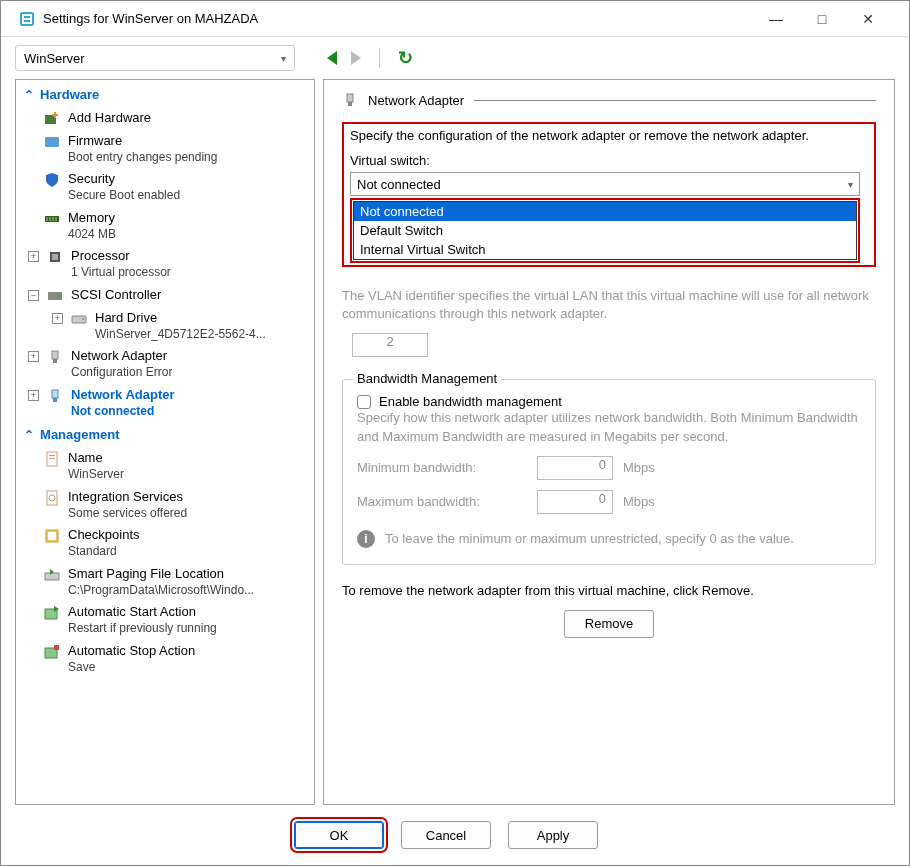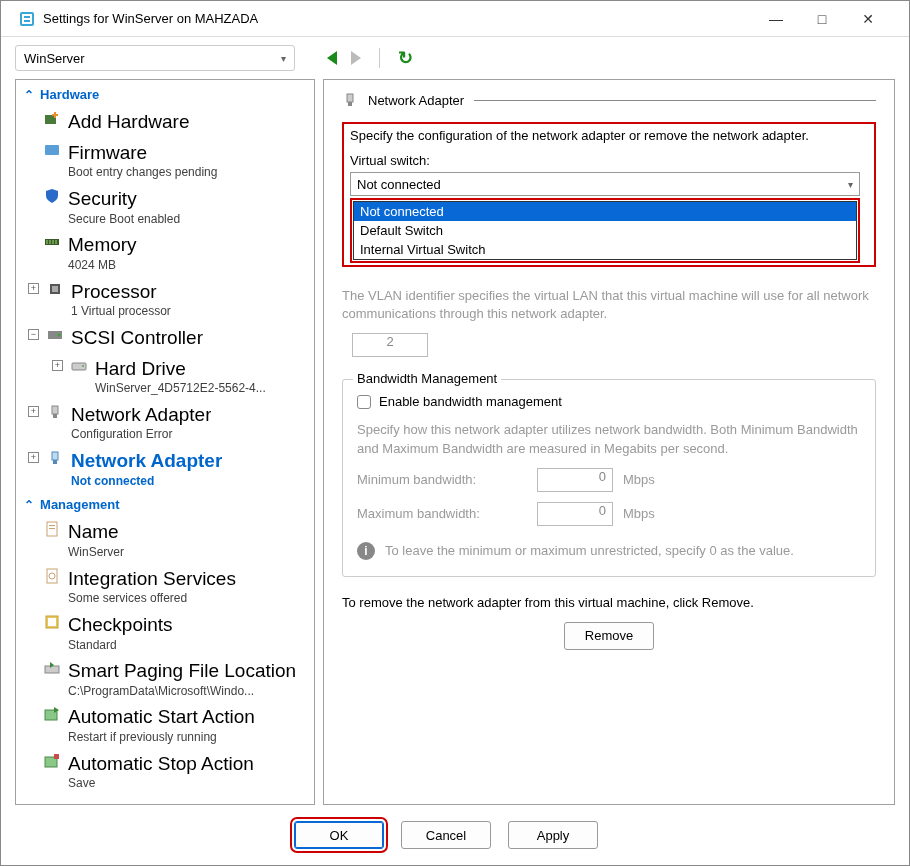--- a/index.html
+++ b/index.html
@@ -23,21 +23,21 @@
     .sidebar{width:300px;border:1px solid #a0a0a0;background:#fff;overflow-y:auto;padding:2px 0}
     .cat{display:flex;align-items:center;padding:5px 8px;font-weight:bold;font-size:13px;color:#0066cc;gap:6px}
     .cathat{color:#0066cc;font-size:12px}
     .item{display:flex;padding:3px 4px 3px 28px;gap:8px;align-items:flex-start;line-height:1.3}
     .item.child{padding-left:52px}
     .item.sel .item-label{color:#0066cc;font-weight:bold}
     .item.sel .item-sub{color:#0066cc;font-weight:bold}
     .tree-toggle{width:11px;height:11px;border:1px solid #888;font-size:9px;line-height:9px;text-align:center;flex-shrink:0;margin-top:3px;color:#555;background:#fff}
     .item-icon{width:16px;height:16px;flex-shrink:0;margin-top:1px}
     .item-text{display:flex;flex-direction:column;min-width:0}
-    .item-label{font-size:19px;color:#000;white-space:nowrap;overflow:hidden;text-overflow:ellipsis}
+    .item-label{font-size:13px;color:#000;white-space:nowrap;overflow:hidden;text-overflow:ellipsis}
     .item-sub{font-size:12px;color:#404040;white-space:nowrap;overflow:hidden;text-overflow:ellipsis;max-width:200px}
     .main{flex:1;border:1px solid #a0a0a0;background:#fff;padding:12px 18px;overflow-y:auto;display:flex;flex-direction:column;position:relative}
     .panel-title{display:flex;align-items:center;gap:10px;margin-bottom:14px}
     .panel-title-text{font-size:13px}
     .panel-title-line{flex:1;height:1px;background:#888}
     .redbox{border:2px solid #c00;padding:4px 14px 2px 6px;margin-bottom:2px}
     .desc{font-size:13px;margin-bottom:10px}
     .lbl{font-size:13px;margin-bottom:4px}
     .combo{height:24px;border:1px solid #999;display:flex;align-items:center;justify-content:space-between;padding:0 6px;background:#fff;font-size:13px;margin-bottom:2px}
     .drop-outer{border:2px solid #c00;padding:1px}
@@ -295,21 +295,21 @@
         </div>
       </div>
 
       <div class="section">
         <div class="group">
           <div class="group-title">Bandwidth Management</div>
           <div style="display:flex;align-items:flex-end;gap:8px">
             <div class="chk"></div>
             <span style="font-size:13px">Enable bandwidth management</span>
           </div>
-          <div class="disabled-text" style="margin-top:12px">Specify how this network adapter utilizes network bandwidth. Both Minimum Bandwidth and Maximum Bandwidth are measured in Megabits per second.</div>
+          <div class="disabled-text" style="">Specify how this network adapter utilizes network bandwidth. Both Minimum Bandwidth and Maximum Bandwidth are measured in Megabits per second.</div>
           <div class="field-row">
             <span class="field-lbl disabled-text">Minimum bandwidth:</span>
             <div class="num-input">0</div>
             <span class="unit">Mbps</span>
           </div>
           <div class="field-row">
             <span class="field-lbl disabled-text">Maximum bandwidth:</span>
             <div class="num-input">0</div>
             <span class="unit">Mbps</span>
           </div>

